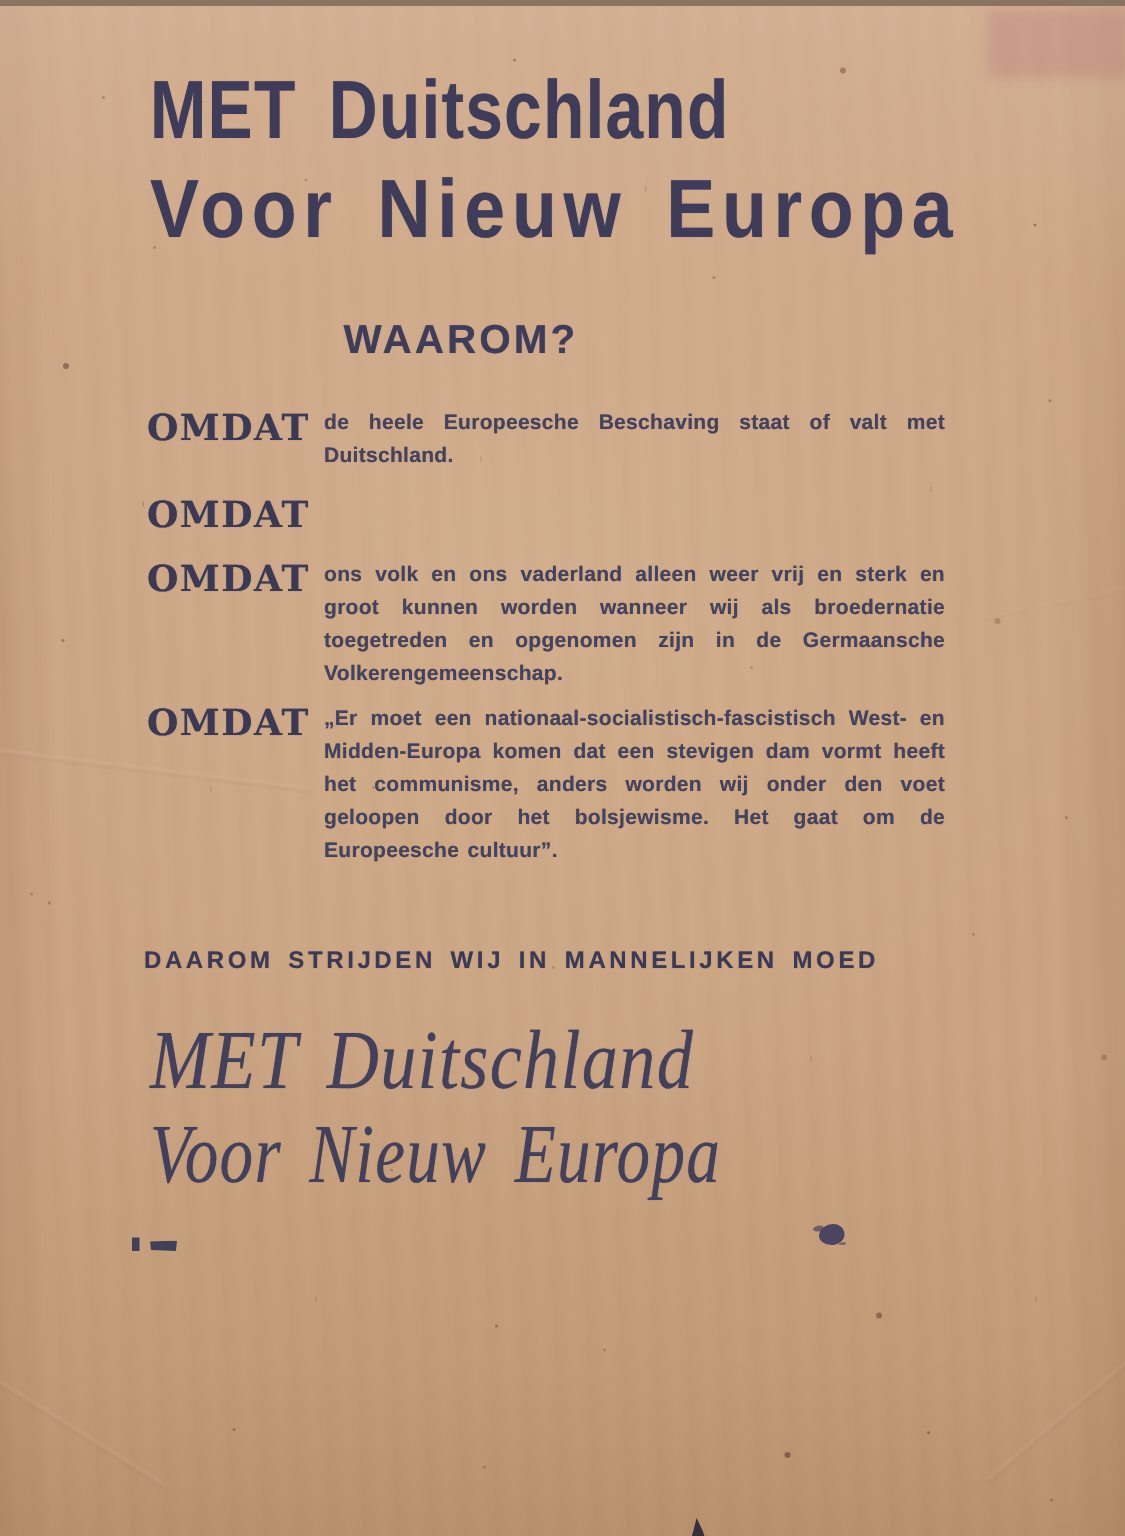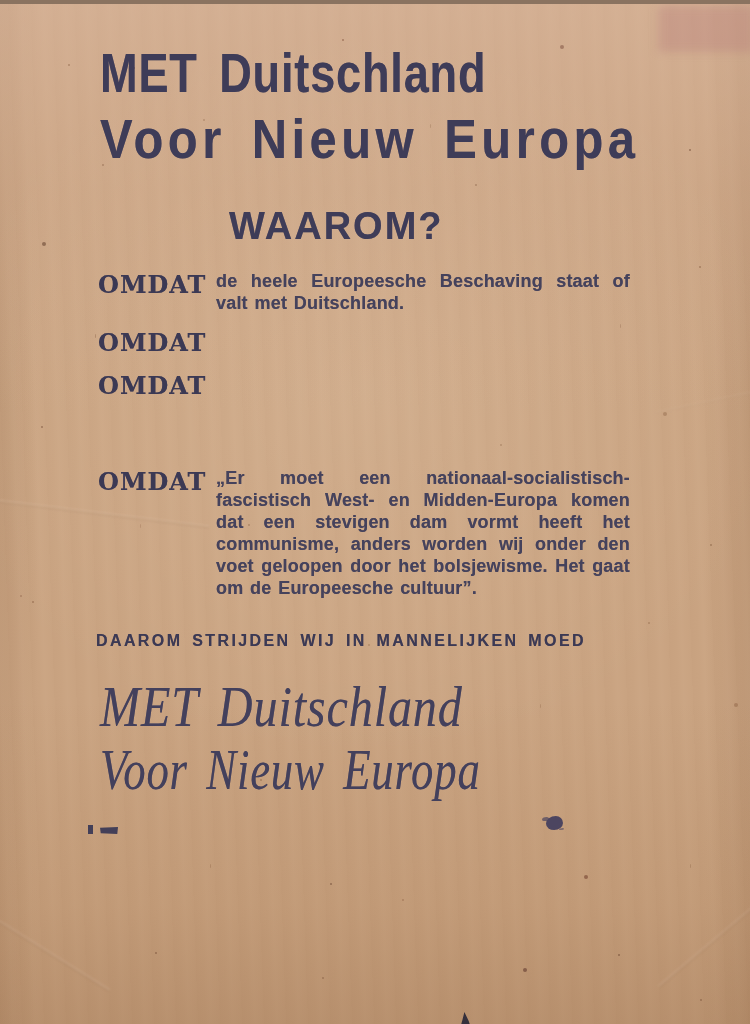--- a/index.html
+++ b/index.html
@@ -125,41 +125,41 @@
   .headline-line {
     position: absolute; left: 100px;
     font-size: 55px; font-weight: bold; line-height: 62px;
     transform-origin: left center; white-space: nowrap;
   }
   .headline-line1 { top: 38px; letter-spacing: 1px; word-spacing: 10px; transform: scaleX(0.82); }
   .headline-line2 { top: 104px; letter-spacing: 5px; word-spacing: 9px; transform: scaleX(0.89); }
 
   .question {
     position: absolute; left: 229px; top: 199px;
-    font-size: 38px; font-weight: bold; letter-spacing: 2px; line-height: 46px;
+    font-size: 27px; font-weight: bold; letter-spacing: 2px; line-height: 46px;
     white-space: nowrap;
   }
 
   .reason-row {
     position: absolute; left: 98px; width: 534px;
     display: flex; align-items: flex-start;
   }
   .reason-row1 { top: 266px; }
   .reason-row2 { top: 324px; }
   .reason-row3 { top: 367px; }
   .reason-row4 { top: 463px; }
   .reason-label {
     flex: 0 0 118px;
     font-family: "DejaVu Serif", serif;
     font-size: 24px; font-weight: bold; letter-spacing: 1px;
     color: #3b3954; text-shadow: 0 0 0.6px rgba(59,57,84,0.6);
   }
   .reason-body {
     flex: 0 0 414px; width: 414px;
-    font-size: 18px; font-weight: bold;
+    font-size: 14px; font-weight: bold;
     line-height: 22px; letter-spacing: 0.2px; word-spacing: 1.5px;
     text-align: justify;
     color: #45425c; text-shadow: 0 0 0.5px rgba(69,66,92,0.6);
   }
   .reason-body .quote-para { margin: 0; }
 
   .conclusion {
     position: absolute; left: 96px; top: 628px;
     font-size: 16px; font-weight: bold; letter-spacing: 2.4px; word-spacing: 3px;
     white-space: nowrap;
@@ -201,20 +201,21 @@
     <div class="reason-label">OMDAT</div>
     <div class="reason-body">de heele Europeesche Beschaving staat of valt met Duitschland.</div>
   </div>
 
   <div class="reason-row reason-row2">
     <div class="reason-label">OMDAT</div>
   </div>
 
   <div class="reason-row reason-row3">
     <div class="reason-label">OMDAT</div>
+    <div class="reason-body">ons volk en ons vaderland alleen weer vrij en sterk en groot kunnen worden wanneer wij als broedernatie toegetreden en opgenomen zijn in de Germaansche Volkerengemeenschap.</div>
   </div>
 
   <div class="reason-row reason-row4">
     <div class="reason-label">OMDAT</div>
     <div class="reason-body">
       <p class="quote-para">„Er moet een nationaal-socialistisch-fascistisch West- en Midden-Europa komen dat een stevigen dam vormt heeft het communisme, anders worden wij onder den voet geloopen door het bolsjewisme. Het gaat om de Europeesche cultuur”.</p>
     </div>
   </div>
 
   <div class="conclusion">DAAROM STRIJDEN WIJ IN MANNELIJKEN MOED</div>

